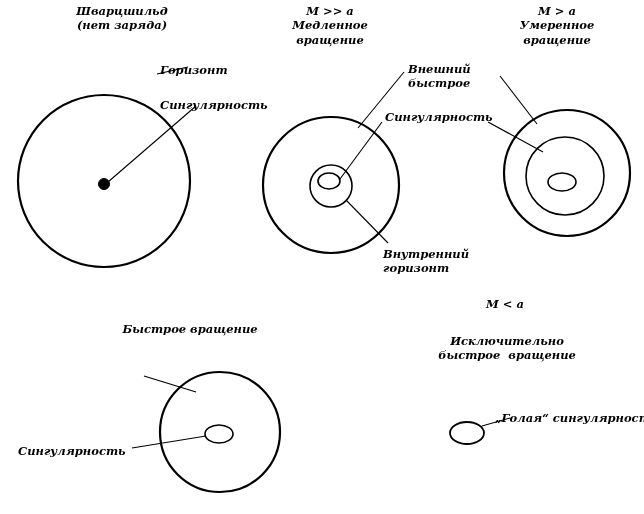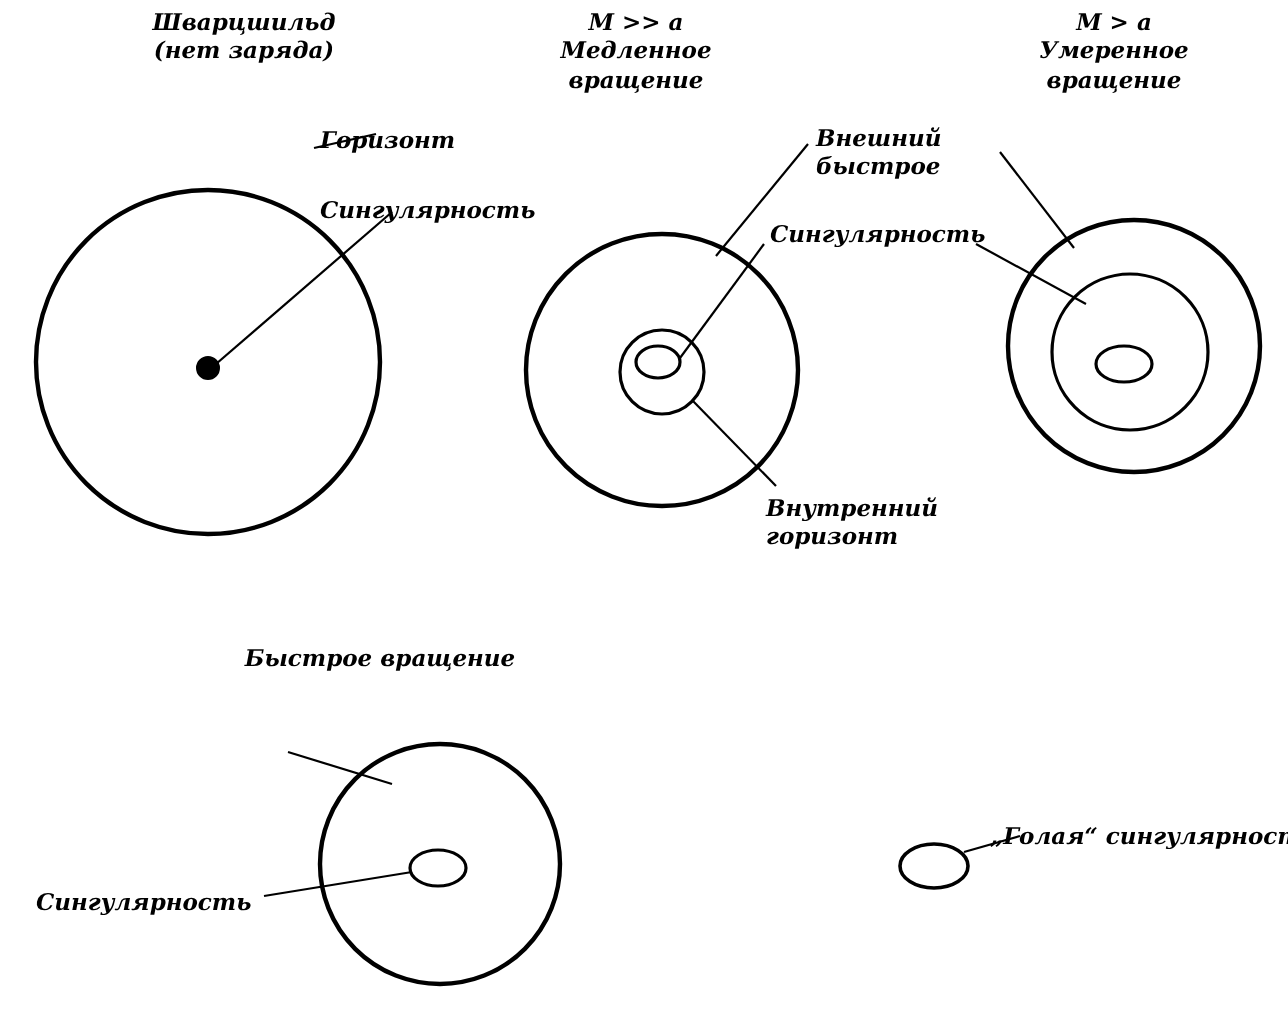--- a/index.html
+++ b/index.html
@@ -40,21 +40,21 @@
 
 <div id="canvas">
 
   <div class="lbl center" style="left:32px; top:4px; width:180px;">Шварцшильд
 (нет заряда)</div>
 
   <div class="lbl" style="left:160px; top:63px;">Горизонт</div>
 
   <div class="lbl" style="left:160px; top:98px;">Сингулярность</div>
 
-  <div class="lbl center" style="left:248px; top:4px; width:140px;">M &gt;&gt; a
+  <div class="lbl center" style="left:260px; top:4px; width:140px;">M &gt;&gt; a
 Медленное
 вращение</div>
 
   <div class="lbl" style="left:408px; top:62px;">Внешний
 быстрое</div>
 
   <div class="lbl" style="left:385px; top:110px;">Сингулярность</div>
 
   <div class="lbl" style="left:383px; top:247px;">Внутренний
 горизонт</div>
@@ -62,21 +62,24 @@
   <div class="lbl center" style="left:492px; top:4px; width:130px;font-style:italic;">M &gt; a
 Умеренное
 вращение</div>
 
 
   <div class="lbl center" style="left:120px; top:322px; width:140px;">Быстрое вращение</div>
 
 
   <div class="lbl" style="left:18px; top:444px;">Сингулярность</div>
 
+  <div class="lbl center" style="left:455px; top:297px; width:100px;">M &lt; a</div>
 
+  <div class="lbl center" style="left:432px; top:334px; width:150px;">Исключительно
+быстрое  вращение</div>
 
   <div class="lbl" style="left:495px; top:411px;">„Голая“ сингулярность</div>
 
   <svg class="overlay" viewBox="0 0 644 514">
 
     <circle cx="104" cy="181" r="86" fill="#ffffff" stroke="#000000" stroke-width="2.2"></circle>
     <circle cx="104" cy="184" r="5.5" fill="#000000" stroke="#000000" stroke-width="1"></circle>
     <line x1="157" y1="74" x2="188" y2="67" stroke="#000000" stroke-width="1.1"></line>
     <line x1="108" y1="182" x2="196" y2="106" stroke="#000000" stroke-width="1.1"></line>
 

